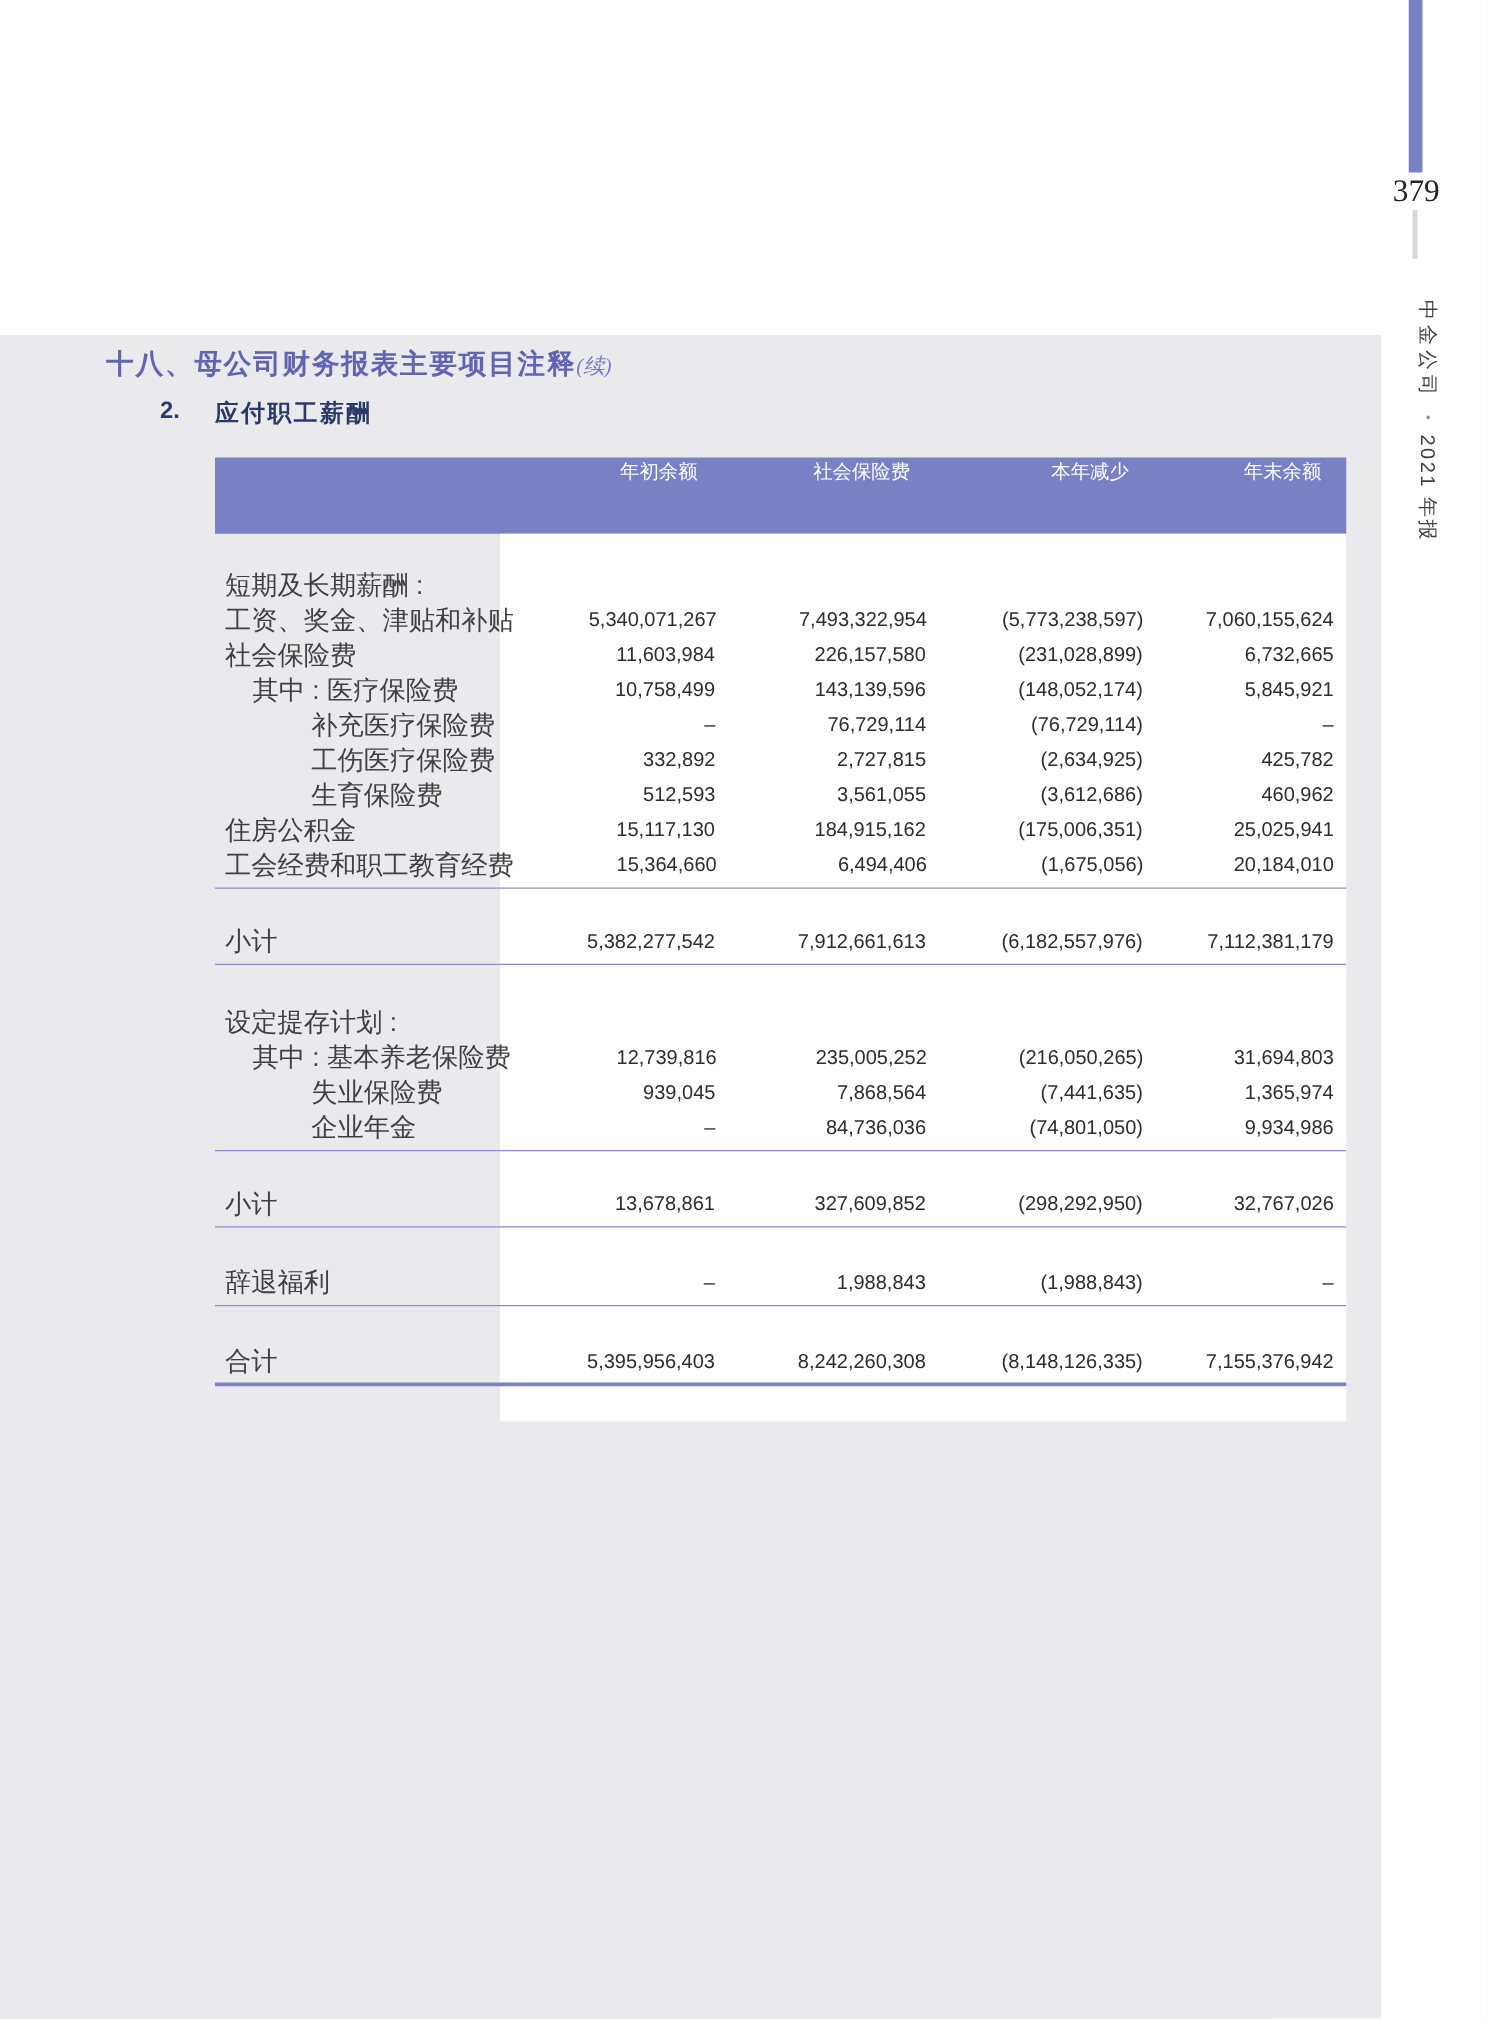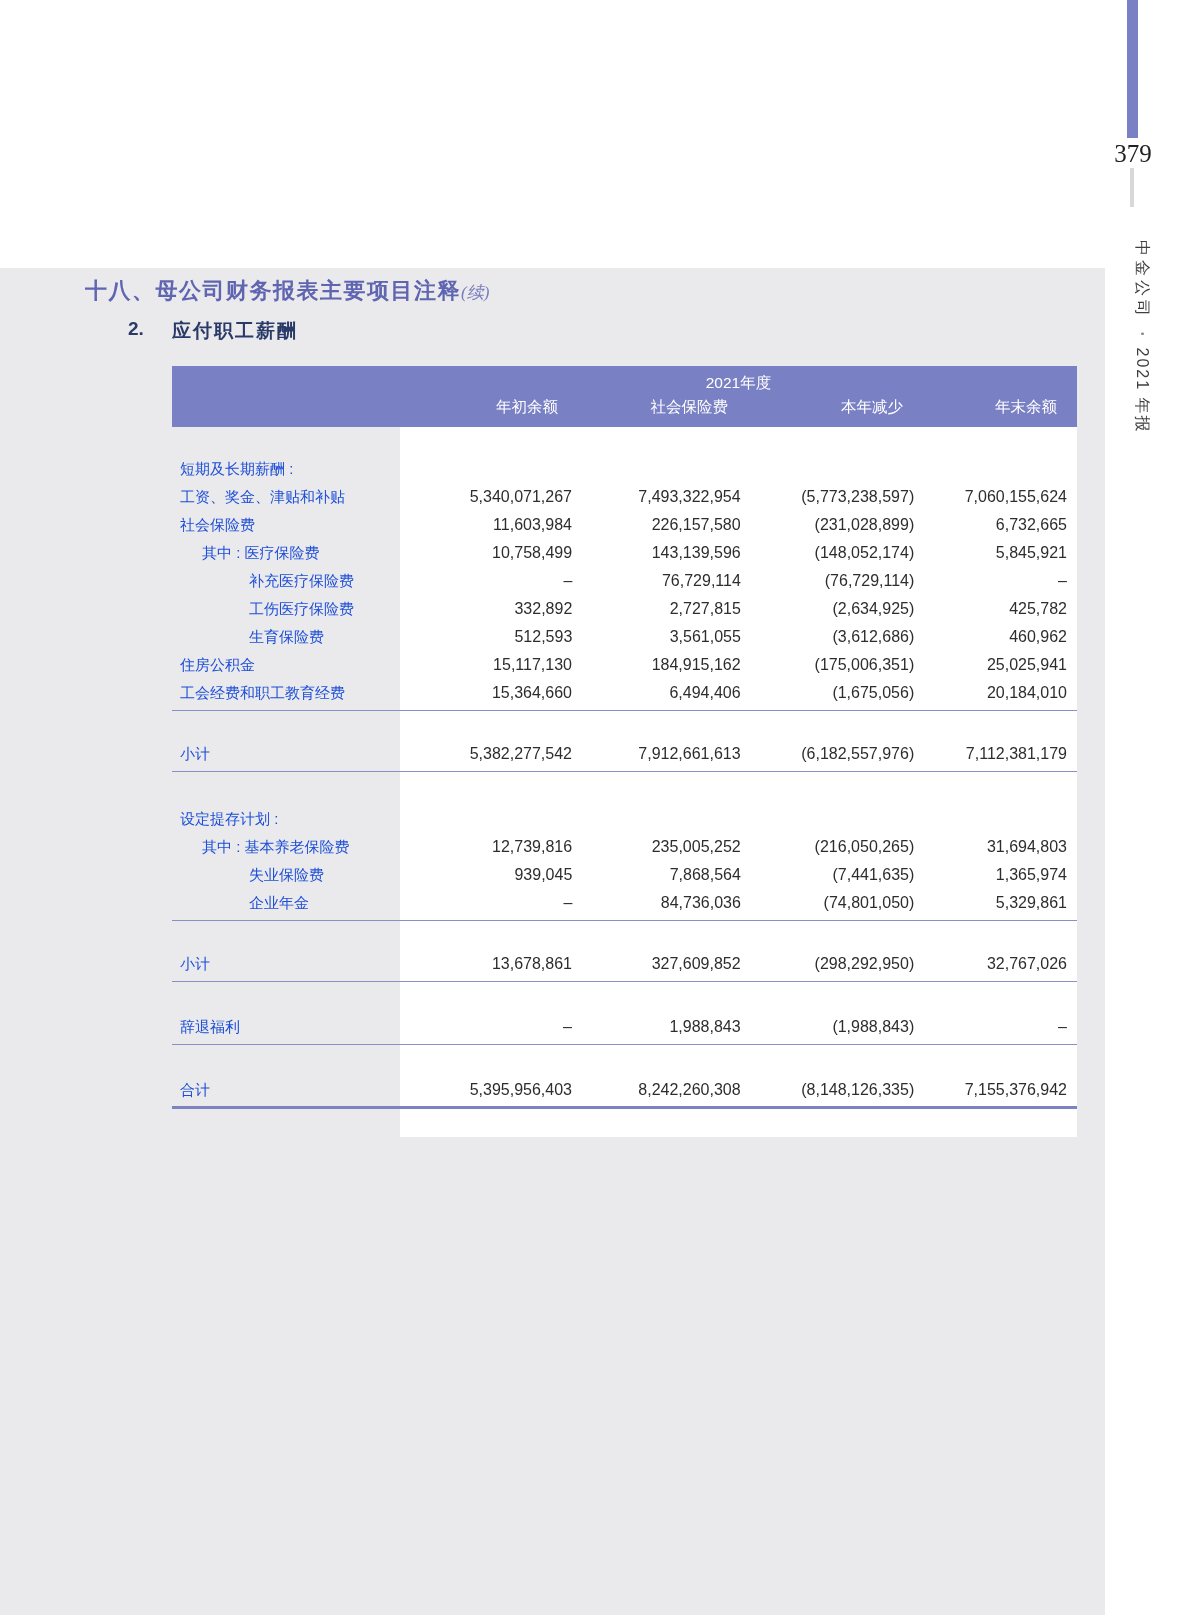--- a/index.html
+++ b/index.html
@@ -20,21 +20,21 @@
   .thead{position:absolute;left:172px;top:366px;width:905px;height:61px;background:#7a80c4;color:#fff;}
   .thead .period{margin-left:228px;width:677px;text-align:center;font-size:15.5px;height:29px;line-height:33px;}
   .hrow{display:flex;height:27px;line-height:24px;font-size:15.5px;}
   .hrow .lbl{width:228px;}
   .hcell{text-align:right;}
   .hc0{width:158px;}.hc1{width:170px;}.hc2{width:175px;}.hc3{width:164px;padding-right:10px;box-sizing:border-box;}
 
   .tbody{position:absolute;left:172px;top:427px;width:905px;height:710px;}
   .tbody::before{content:"";position:absolute;left:228px;right:0;top:0;bottom:0;background:#ffffff;}
   .row{position:relative;z-index:1;display:flex;height:28px;line-height:28px;}
-  .row .lbl{width:228px;box-sizing:border-box;padding-left:8px;font-size:15px;color:#1d4ed8;white-space:nowrap;}
+  .row .lbl{width:228px;box-sizing:border-box;padding-left:8px;font-size:21px;color:#404040;white-space:nowrap;}
   .row .lbl.ind1{padding-left:30px;}
   .row .lbl.ind2{padding-left:77px;}
   .val{text-align:right;font-size:16px;color:#2d2d2d;white-space:nowrap;}
   .c0{width:158px;margin-left:17px;}.c1{width:170px;}.c2{width:175px;}.c3{width:164px;padding-right:10px;box-sizing:border-box;}
   .rule{position:relative;z-index:1;margin-top:3px;border-top:1px solid #8a8fc7;}
   .rule.thick{margin-top:2px;border-top:3px solid #7d82c3;}
 
   
   .accent-bar{position:absolute;left:1127px;top:0;width:11px;height:138px;background:#7a80c4;}
   .page-no{position:absolute;left:1106px;top:140px;width:54px;text-align:center;
@@ -56,21 +56,20 @@
   <div class="sec-heading">
     <span>十八、母公司财务报表主要项目注释</span><span class="sec-continued">(续)</span>
   </div>
 
   <div class="item-line">
     <span class="item-no">2.</span>
     <span class="item-title">应付职工薪酬</span>
   </div>
 
   <div class="thead">
-    <div class="period">2021年度</div>
     <div class="hrow">
       <div class="lbl"></div>
       <div class="hcell hc0">年初余额</div>
       <div class="hcell hc1">社会保险费</div>
       <div class="hcell hc2">本年减少</div>
       <div class="hcell hc3">年末余额</div>
     </div>
   </div>
 
   <div class="tbody">
@@ -165,21 +164,21 @@
         <div class="val c0">939,045</div>
         <div class="val c1">7,868,564</div>
         <div class="val c2">(7,441,635)</div>
         <div class="val c3">1,365,974</div>
       </div>
       <div class="row data">
         <div class="lbl ind2">企业年金</div>
         <div class="val c0">–</div>
         <div class="val c1">84,736,036</div>
         <div class="val c2">(74,801,050)</div>
-        <div class="val c3">5,329,861</div>
+        <div class="val c3">9,934,986</div>
       </div>
       <div class="rule"></div>
       <div class="row subtotal" style="margin-top: 29px;">
         <div class="lbl ind0">小计</div>
         <div class="val c0">13,678,861</div>
         <div class="val c1">327,609,852</div>
         <div class="val c2">(298,292,950)</div>
         <div class="val c3">32,767,026</div>
       </div>
       <div class="rule"></div>

